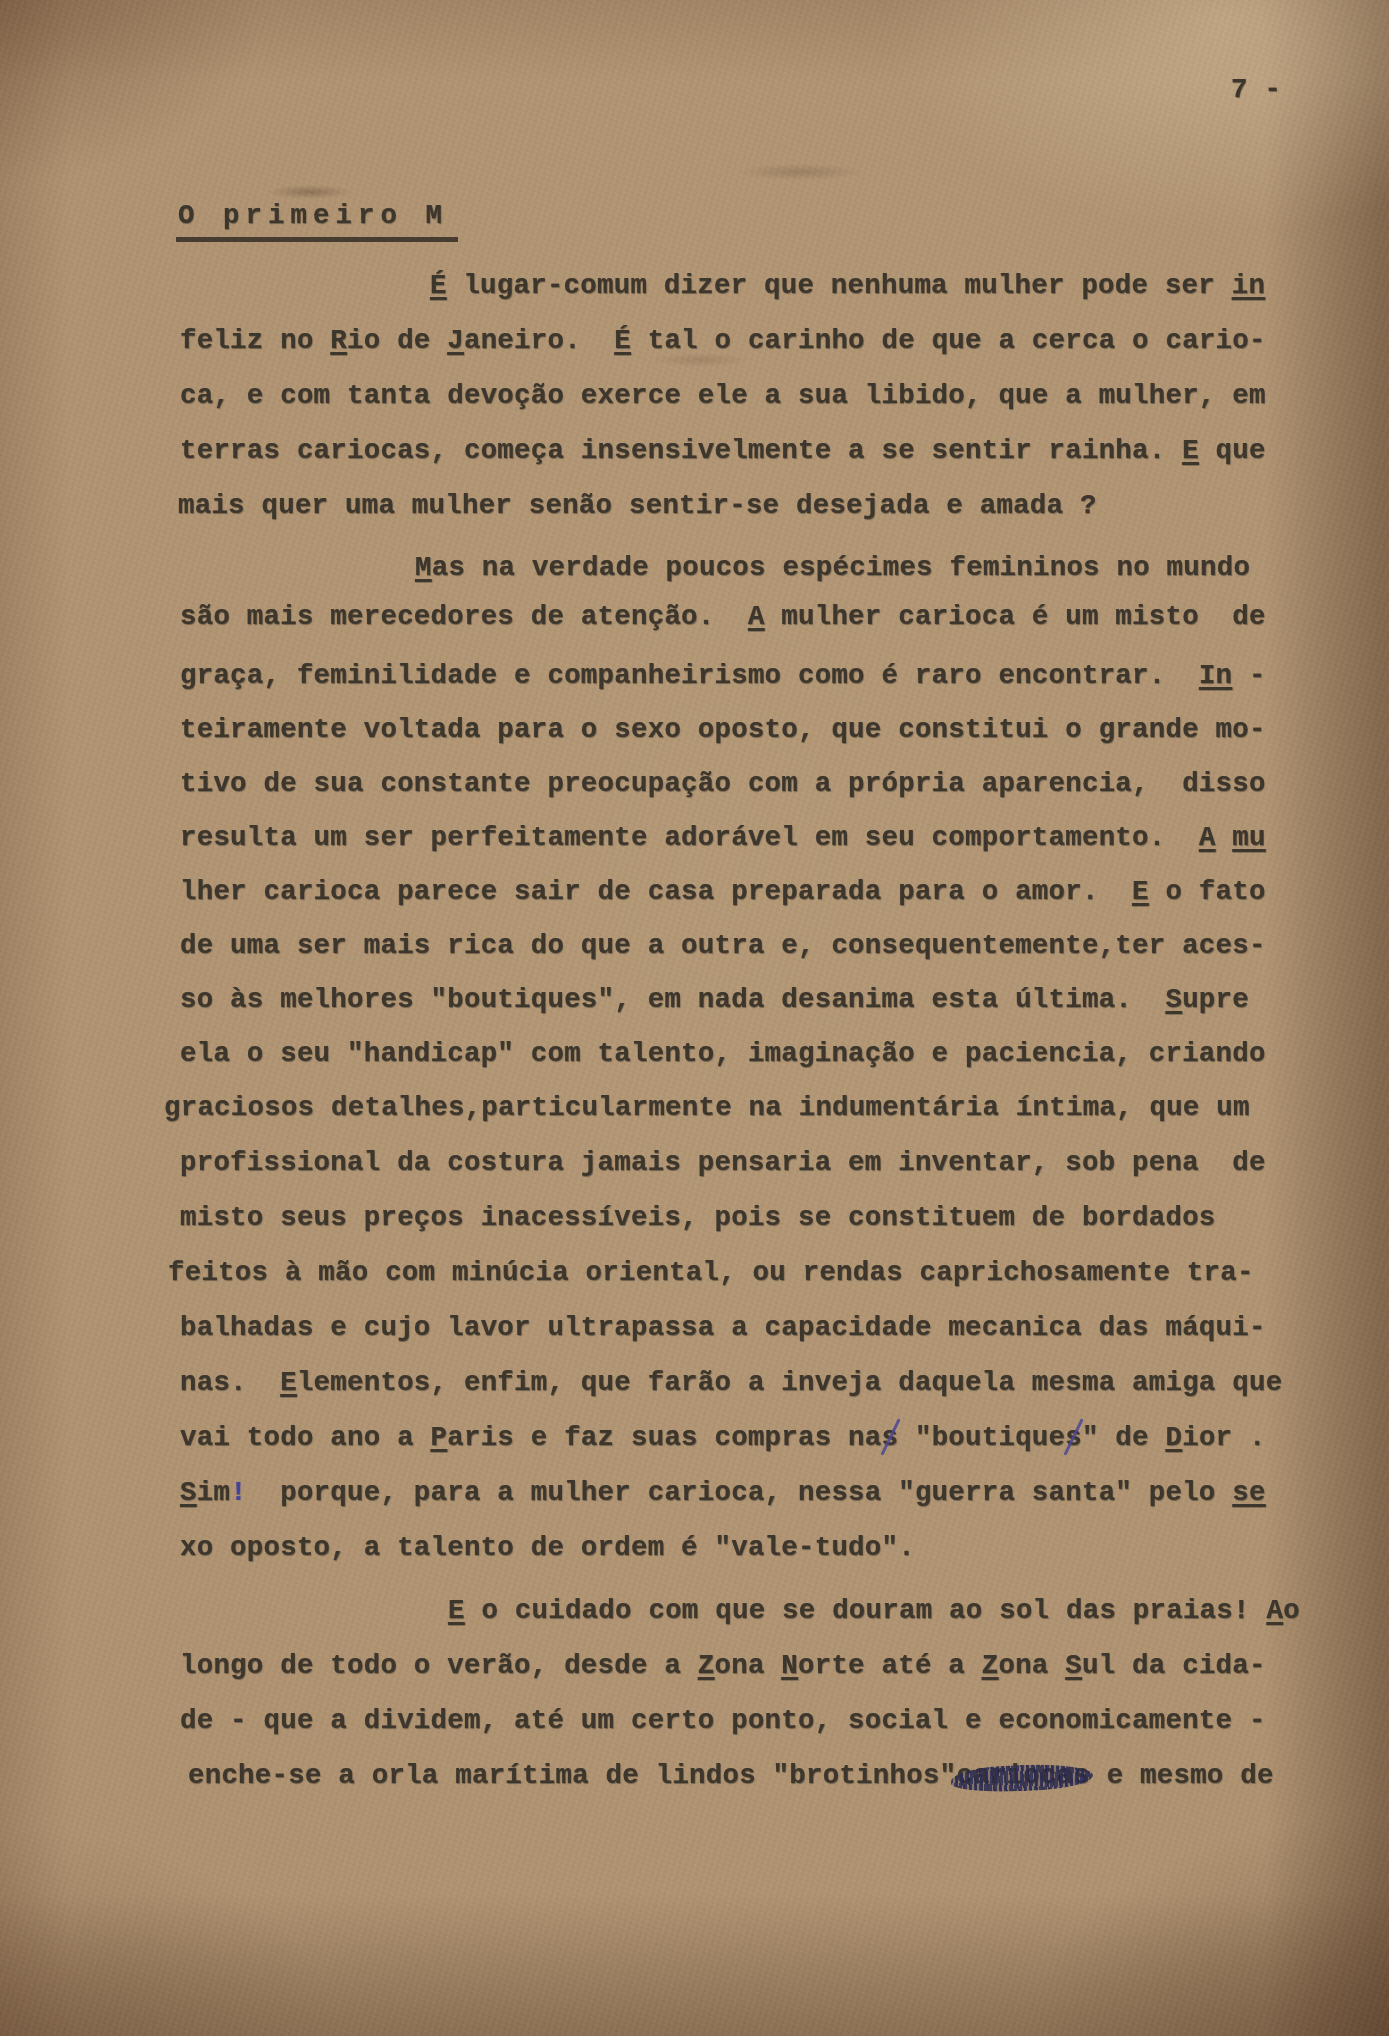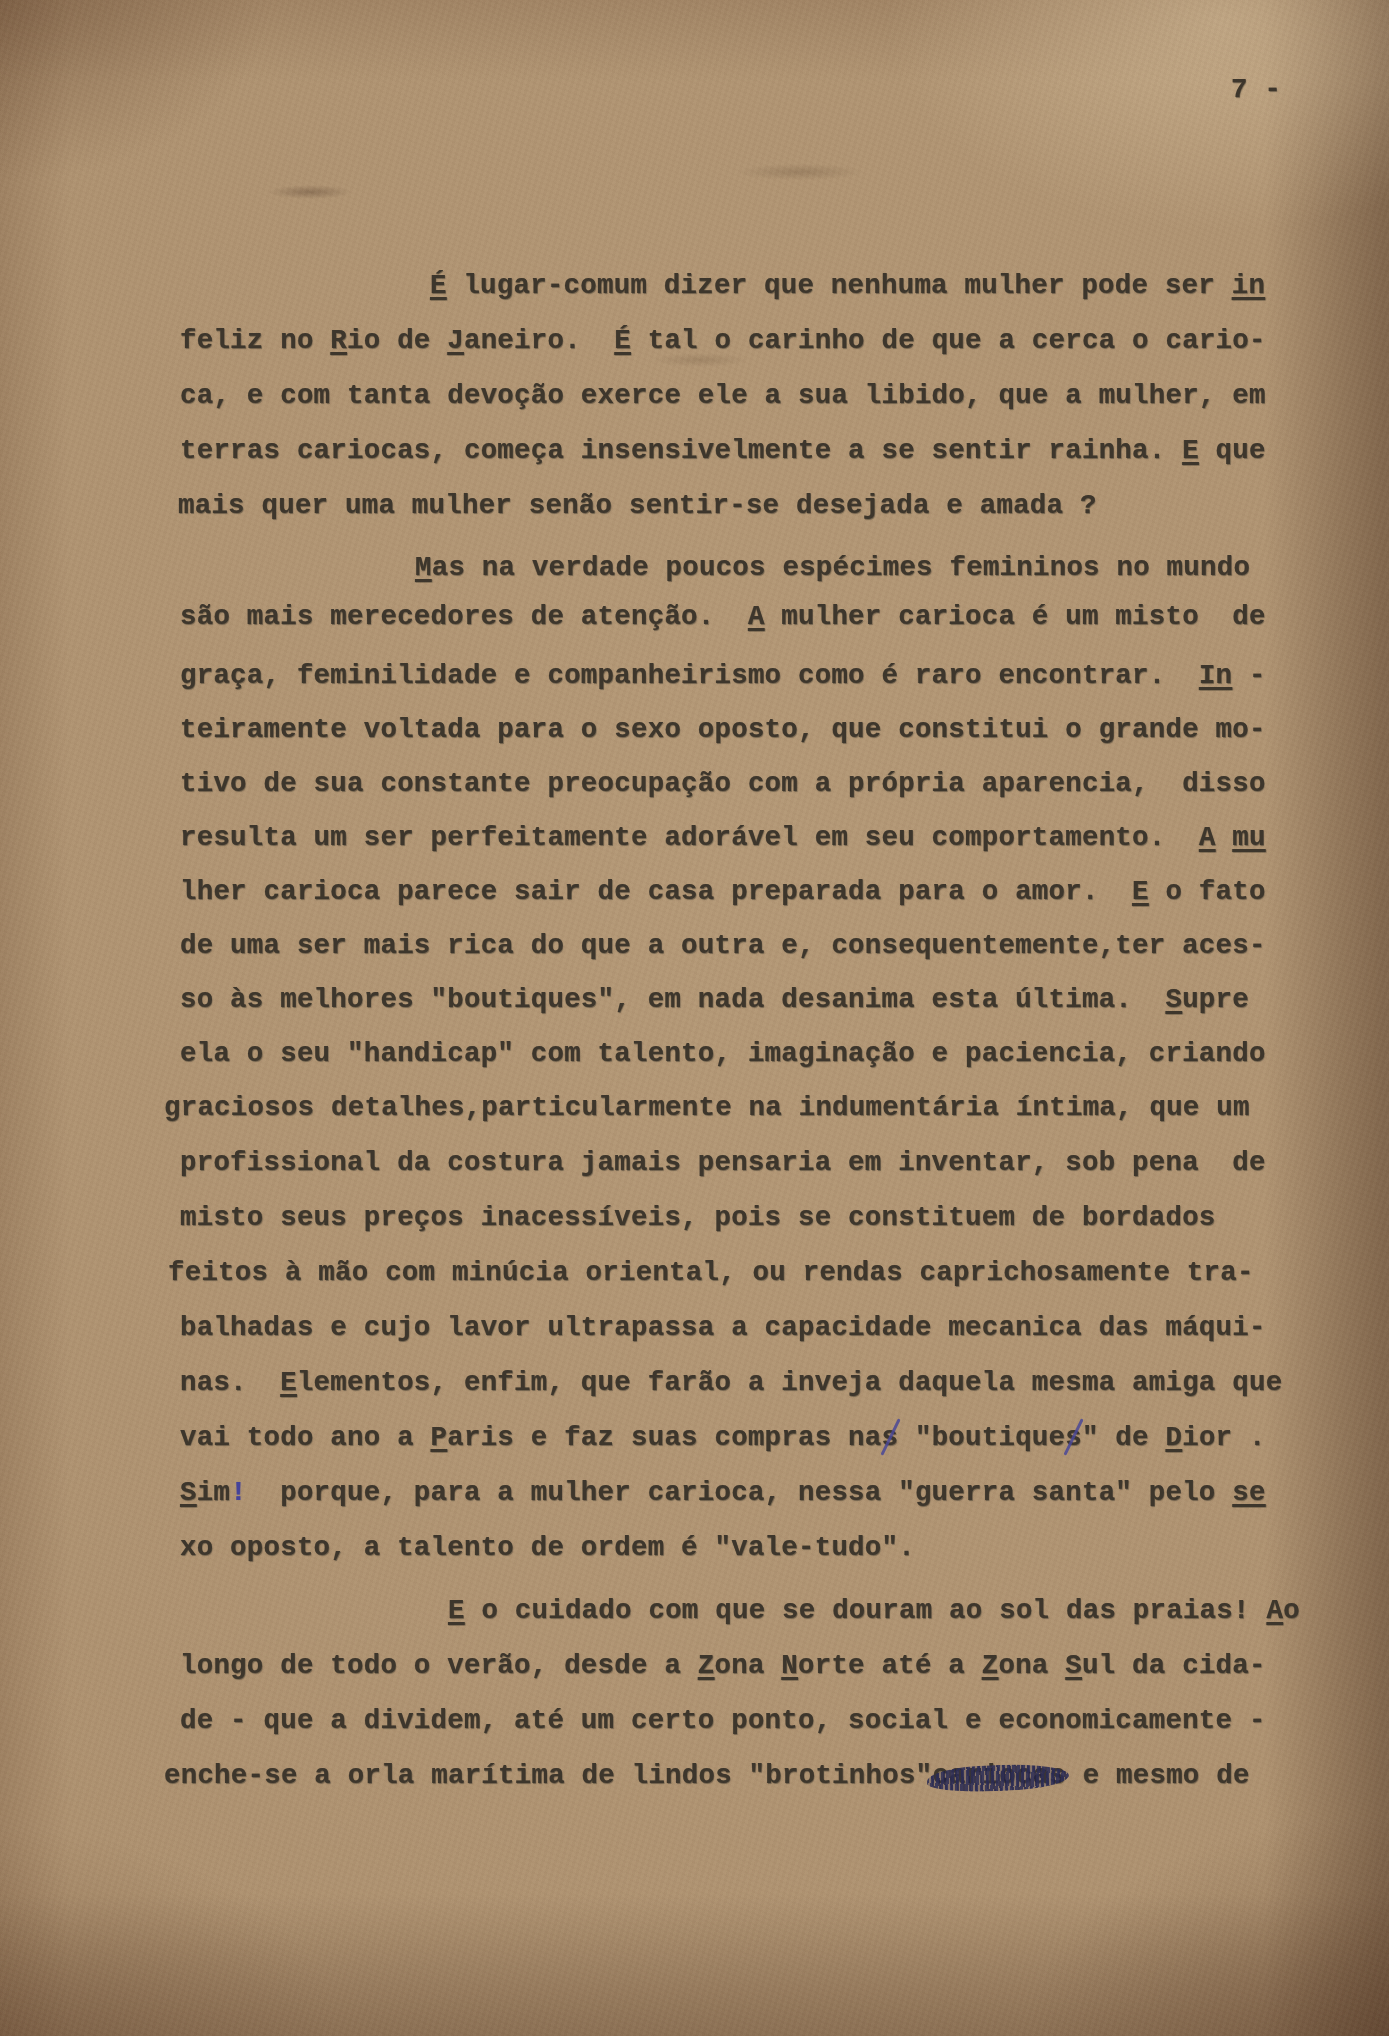--- a/index.html
+++ b/index.html
@@ -74,20 +74,21 @@
     border-radius: 48% 55% 50% 52% / 62% 55% 58% 42%;
     transform: rotate(-2deg);
   }
 </style>
 </head>
 <body>
 
 <div class="page">
   <div class="texture"></div>
   <div class="typed pagenum">7 -</div>
+  <div class="typed title">O primeiro M</div>
   <div>
       <div class="typed line" style="top: 270px; left: 430px;"><span class="u">É</span> lugar-comum dizer que nenhuma mulher pode ser <span class="u">in</span></div>
       <div class="typed line" style="top: 325px; left: 180px;">feliz no <span class="u">R</span>io de <span class="u">J</span>aneiro.  <span class="u">É</span> tal o carinho de que a cerca o cario-</div>
       <div class="typed line" style="top: 380px; left: 180px;">ca, e com tanta devoção exerce ele a sua libido, que a mulher, em</div>
       <div class="typed line" style="top: 435px; left: 180px;">terras cariocas, começa insensivelmente a se sentir rainha. <span class="u">E</span> que</div>
       <div class="typed line" style="top: 490px; left: 178px;">mais quer uma mulher senão sentir-se desejada e amada ?</div>
       <div class="typed line" style="top: 552px; left: 415px;"><span class="u">M</span>as na verdade poucos espécimes femininos no mundo</div>
       <div class="typed line" style="top: 601px; left: 180px;">são mais merecedores de atenção.  <span class="u">A</span> mulher carioca é um misto  de</div>
       <div class="typed line" style="top: 660px; left: 180px;">graça, feminilidade e companheirismo como é raro encontrar.  <span class="u">In</span> -</div>
       <div class="typed line" style="top: 714px; left: 180px;">teiramente voltada para o sexo oposto, que constitui o grande mo-</div>
@@ -102,15 +103,15 @@
       <div class="typed line" style="top: 1202px; left: 180px;">misto seus preços inacessíveis, pois se constituem de bordados</div>
       <div class="typed line" style="top: 1257px; left: 168px;">feitos à mão com minúcia oriental, ou rendas caprichosamente tra-</div>
       <div class="typed line" style="top: 1312px; left: 180px;">balhadas e cujo lavor ultrapassa a capacidade mecanica das máqui-</div>
       <div class="typed line" style="top: 1367px; left: 180px;">nas.  <span class="u">E</span>lementos, enfim, que farão a inveja daquela mesma amiga que</div>
       <div class="typed line" style="top: 1422px; left: 180px;">vai todo ano a <span class="u">P</span>aris e faz suas compras na<span class="slash">s</span> "boutique<span class="slash">s</span>" de <span class="u">D</span>ior .</div>
       <div class="typed line" style="top: 1477px; left: 180px;"><span class="u">S</span>im<span class="pen">!</span>  porque, para a mulher carioca, nessa "guerra santa" pelo <span class="u">se</span></div>
       <div class="typed line" style="top: 1532px; left: 180px;">xo oposto, a talento de ordem é "vale-tudo".</div>
       <div class="typed line" style="top: 1595px; left: 448px;"><span class="u">E</span> o cuidado com que se douram ao sol das praias! <span class="u">A</span>o</div>
       <div class="typed line" style="top: 1650px; left: 180px;">longo de todo o verão, desde a <span class="u">Z</span>ona <span class="u">N</span>orte até a <span class="u">Z</span>ona <span class="u">S</span>ul da cida-</div>
       <div class="typed line" style="top: 1705px; left: 180px;">de - que a dividem, até um certo ponto, social e economicamente -</div>
-      <div class="typed line" style="top: 1760px; left: 164px;">enche-se a orla marítima de lindos "brotinhos"<span class="scratch">cariocas</span> e mesmo de</div>
+      <div class="typed line" style="top: 1760px; left: 188px;">enche-se a orla marítima de lindos "brotinhos"<span class="scratch">cariocas</span> e mesmo de</div>
     </div>
 </div>
 
 </body></html>

